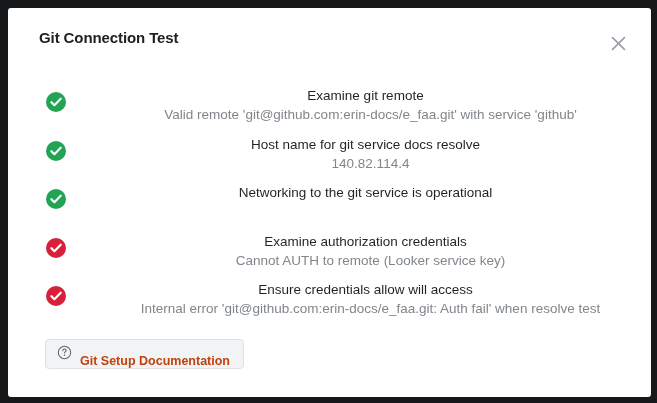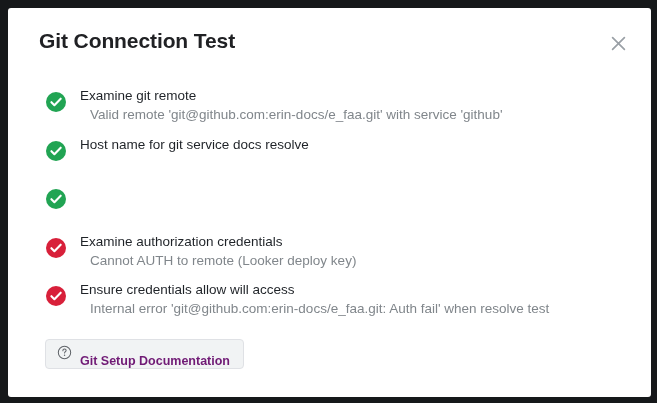--- a/index.html
+++ b/index.html
@@ -38,21 +38,21 @@
   .dialog-header {
     position: absolute;
     left: 0; top: 0;
     width: 100%;
     height: 64px;
   }
   .dialog-title {
     position: absolute;
     left: 31px;
     top: 21px;
-    font-size: 21px;
+    font-size: 15px;
     font-weight: bold;
     color: #202124;
     letter-spacing: -0.1px;
     white-space: nowrap;
   }
   .close-button {
     position: absolute;
     right: 20px;
     top: 24px;
     width: 26px;
@@ -73,20 +73,21 @@
   .test-list {
     position: absolute;
     left: 0;
     top: 78px;
     width: 100%;
   }
   .test-item {
     position: relative;
     height: 48.5px;
     padding-left: 38px;
+    text-align: center;
   }
   .status-icon {
     position: absolute;
     left: 38px;
     top: 6px;
     width: 20px;
     height: 20px;
   }
   .test-text {
     padding-left: 34px;
@@ -124,21 +125,21 @@
     padding: 0 13px 0 11px;
     background: #f1f3f4;
     border: 1px solid #dfe1e5;
     border-radius: 4px;
     cursor: pointer;
     box-sizing: border-box;
   }
   .doc-button-label {
     font-size: 12.5px;
     font-weight: bold;
-    color: #701a75;
+    color: #c2410c;
     white-space: nowrap;
     margin-top: 13px;
   }
   .help-icon {
     display: block;
     flex: 0 0 auto;
   }
 </style>
 </head>
 <body>
@@ -174,44 +175,46 @@
 
       <div class="test-item">
         <span class="status-icon">
           <svg width="20" height="20" viewBox="0 0 20 20">
             <circle cx="10" cy="10" r="10" fill="#21a453"></circle>
             <path d="M5.4 10.2 L8.4 13.2 L14.7 6.7" stroke="#ffffff" stroke-width="2.1" fill="none" stroke-linecap="round" stroke-linejoin="round"></path>
           </svg>
         </span>
         <div class="test-text">
           <div class="test-label">Host name for git service docs resolve</div>
+          <div class="test-detail">140.82.114.4</div>
         </div>
       </div>
 
       <div class="test-item">
         <span class="status-icon">
           <svg width="20" height="20" viewBox="0 0 20 20">
             <circle cx="10" cy="10" r="10" fill="#21a453"></circle>
             <path d="M5.4 10.2 L8.4 13.2 L14.7 6.7" stroke="#ffffff" stroke-width="2.1" fill="none" stroke-linecap="round" stroke-linejoin="round"></path>
           </svg>
         </span>
         <div class="test-text">
+          <div class="test-label">Networking to the git service is operational</div>
         </div>
       </div>
 
       <div class="test-item">
         <span class="status-icon">
           <svg width="20" height="20" viewBox="0 0 20 20">
             <circle cx="10" cy="10" r="10" fill="#d8203a"></circle>
             <path d="M5.4 10.2 L8.4 13.2 L14.7 6.7" stroke="#ffffff" stroke-width="2.1" fill="none" stroke-linecap="round" stroke-linejoin="round"></path>
           </svg>
         </span>
         <div class="test-text">
           <div class="test-label">Examine authorization credentials</div>
-          <div class="test-detail">Cannot AUTH to remote (Looker deploy key)</div>
+          <div class="test-detail">Cannot AUTH to remote (Looker service key)</div>
         </div>
       </div>
 
       <div class="test-item">
         <span class="status-icon">
           <svg width="20" height="20" viewBox="0 0 20 20">
             <circle cx="10" cy="10" r="10" fill="#d8203a"></circle>
             <path d="M5.4 10.2 L8.4 13.2 L14.7 6.7" stroke="#ffffff" stroke-width="2.1" fill="none" stroke-linecap="round" stroke-linejoin="round"></path>
           </svg>
         </span>

